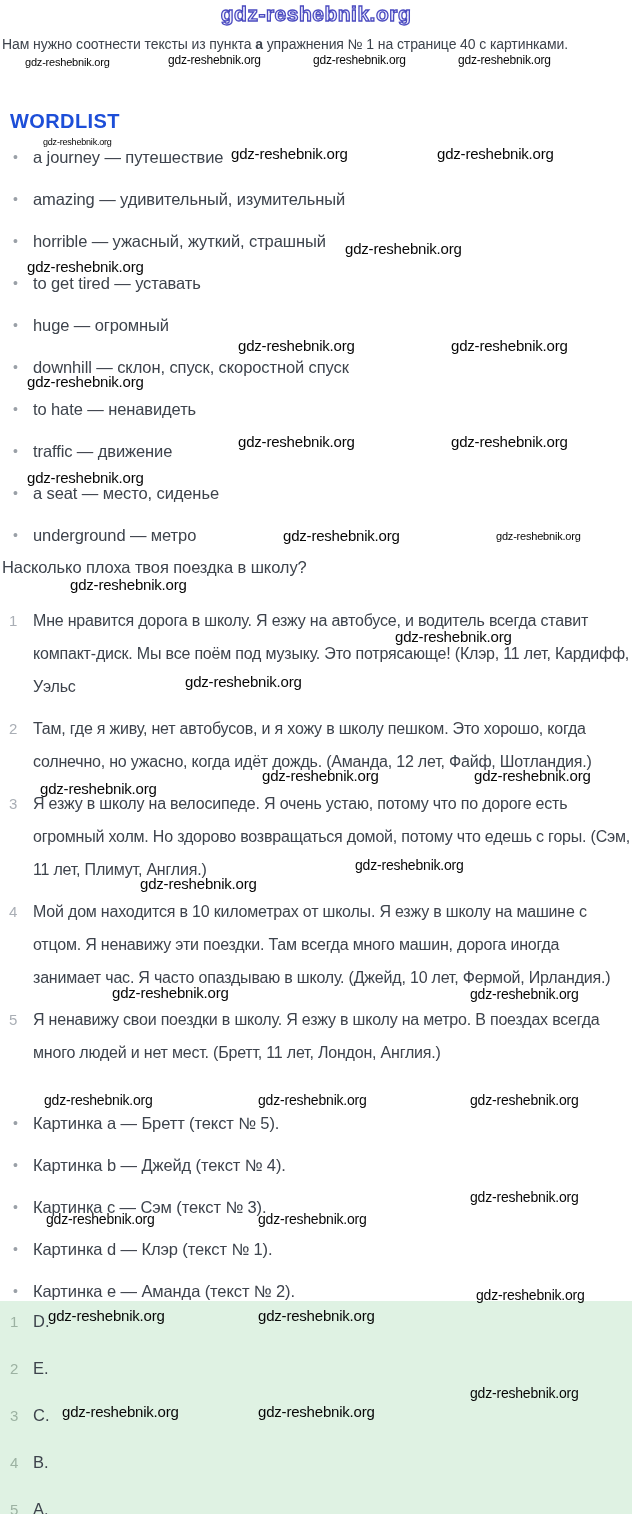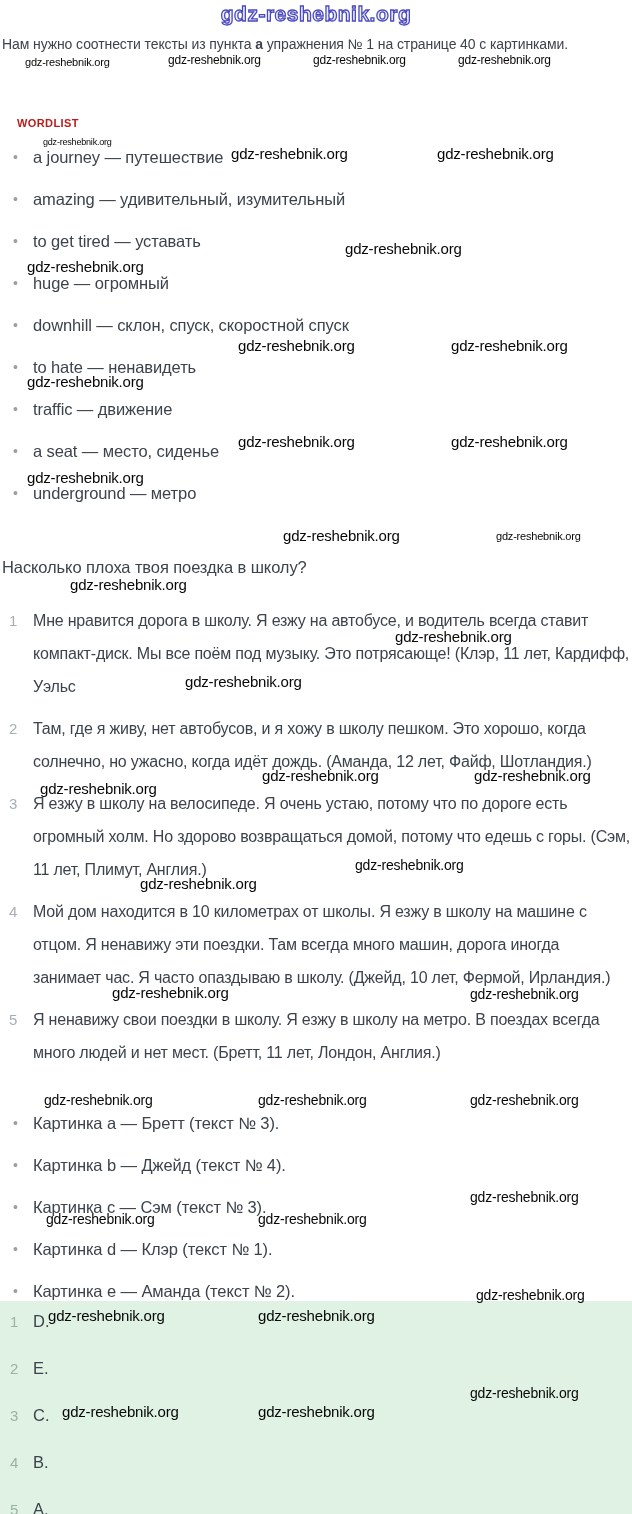--- a/index.html
+++ b/index.html
@@ -7,22 +7,22 @@
         font-family:"Liberation Sans","DejaVu Sans",sans-serif;color:#3d434c;}
   
   .logo{position:absolute;top:2px;left:0;width:100%;text-align:center;
         font-size:21px;font-weight:bold;letter-spacing:.5px;
         color:#eeeefc;-webkit-text-stroke:1.3px var(--logo-outline,#4a4ac0);}
   
   .intro{position:absolute;top:26px;left:2px;width:629px;margin:0;
          font-size:14px;line-height:37px;letter-spacing:-.1px;}
   .intro b{font-weight:bold;}
   
-  .wl-heading{position:absolute;top:101px;left:1px;margin:16px;
-              font-size:11px;font-weight:bold;letter-spacing:.4px;color:#b91c1c;}
+  .wl-heading{position:absolute;top:101px;left:1px;margin:9px;
+              font-size:20px;font-weight:bold;letter-spacing:.4px;color:#1d4ed8;}
   ul,ol{list-style:none;margin:0;padding:0;}
   .wordlist{position:absolute;top:146px;left:0;width:632px;}
   .b-item{position:relative;padding-left:33px;margin-bottom:20px;
           line-height:22px;font-size:16.5px;letter-spacing:-.1px;}
   .b-item::before{content:"•";position:absolute;left:13px;top:0;
                   color:#9aa0a7;font-size:14px;}
   
   .question{position:absolute;top:556px;left:2px;margin:0;
             font-size:16.5px;line-height:22px;letter-spacing:-.1px;}
   
@@ -50,41 +50,42 @@
 
   <div class="logo">gdz-reshebnik.org</div>
 
   <p class="intro"><span>Нам нужно соотнести тексты из пункта </span><b>а</b><span> упражнения № 1 на странице 40 с картинками.</span></p>
 
   <h2 class="wl-heading">WORDLIST</h2>
 
   <ul class="wordlist" id="wordlist">
       <li class="b-item">a journey — путешествие</li>
       <li class="b-item">amazing — удивительный, изумительный</li>
+      <li class="b-item">horrible — ужасный, жуткий, страшный</li>
       <li class="b-item">to get tired — уставать</li>
       <li class="b-item">huge — огромный</li>
       <li class="b-item">downhill — склон, спуск, скоростной спуск</li>
       <li class="b-item">to hate — ненавидеть</li>
       <li class="b-item">traffic — движение</li>
       <li class="b-item">a seat — место, сиденье</li>
       <li class="b-item">underground — метро</li>
     </ul>
 
   <p class="question">Насколько плоха твоя поездка в школу?</p>
 
   <ol class="texts" id="texts">
       <li class="t-item"><span class="t-num">1</span><span class="t-text">Мне нравится дорога в школу. Я езжу на автобусе, и водитель всегда ставит компакт-диск. Мы все поём под музыку. Это потрясающе! (Клэр, 11 лет, Кардифф, Уэльс</span></li>
       <li class="t-item"><span class="t-num">2</span><span class="t-text">Там, где я живу, нет автобусов, и я хожу в школу пешком. Это хорошо, когда солнечно, но ужасно, когда идёт дождь. (Аманда, 12 лет, Файф, Шотландия.)</span></li>
       <li class="t-item"><span class="t-num">3</span><span class="t-text">Я езжу в школу на велосипеде. Я очень устаю, потому что по дороге есть огромный холм. Но здорово возвращаться домой, потому что едешь с горы. (Сэм, 11 лет, Плимут, Англия.)</span></li>
       <li class="t-item"><span class="t-num">4</span><span class="t-text">Мой дом находится в 10 километрах от школы. Я езжу в школу на машине с отцом. Я ненавижу эти поездки. Там всегда много машин, дорога иногда занимает час. Я часто опаздываю в школу. (Джейд, 10 лет, Фермой, Ирландия.)</span></li>
       <li class="t-item"><span class="t-num">5</span><span class="t-text">Я ненавижу свои поездки в школу. Я езжу в школу на метро. В поездах всегда много людей и нет мест. (Бретт, 11 лет, Лондон, Англия.)</span></li>
     </ol>
 
   <ul class="matches" id="matches">
-      <li class="b-item">Картинка a — Бретт (текст № 3).</li>
+      <li class="b-item">Картинка a — Бретт (текст № 5).</li>
       <li class="b-item">Картинка b — Джейд (текст № 4).</li>
       <li class="b-item">Картинка c — Сэм (текст № 3).</li>
       <li class="b-item">Картинка d — Клэр (текст № 1).</li>
       <li class="b-item">Картинка e — Аманда (текст № 2).</li>
     </ul>
 
   <div class="answer-box" style="background: rgb(223, 242, 227);">
     <ol class="answers" id="answers">
         <li class="a-item"><span class="a-num">1</span><span class="a-letter">D.</span></li>
         <li class="a-item"><span class="a-num">2</span><span class="a-letter">E.</span></li>

